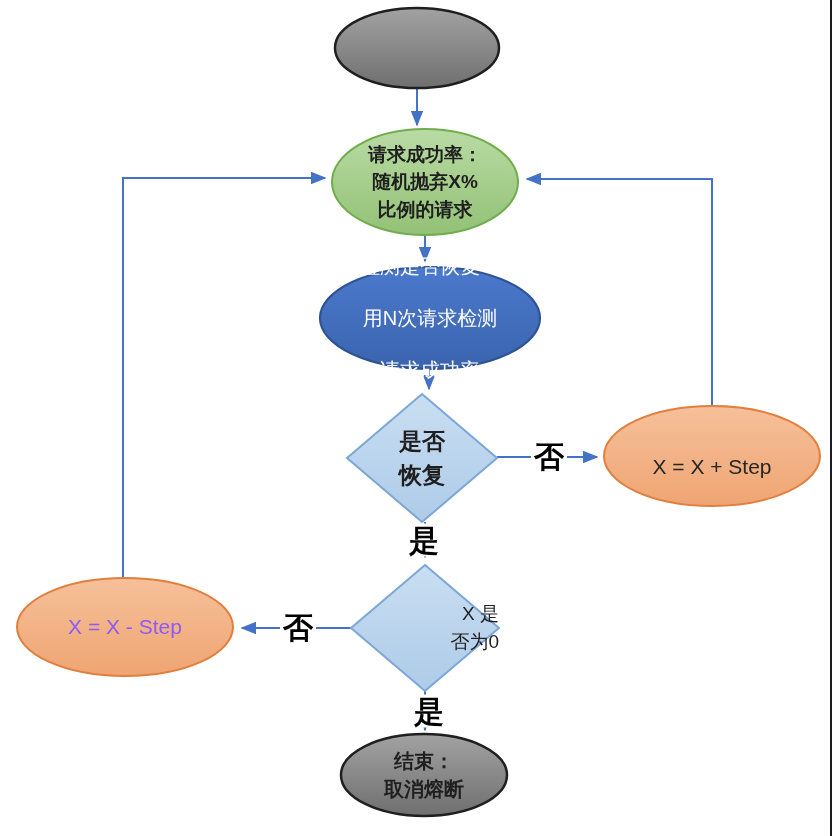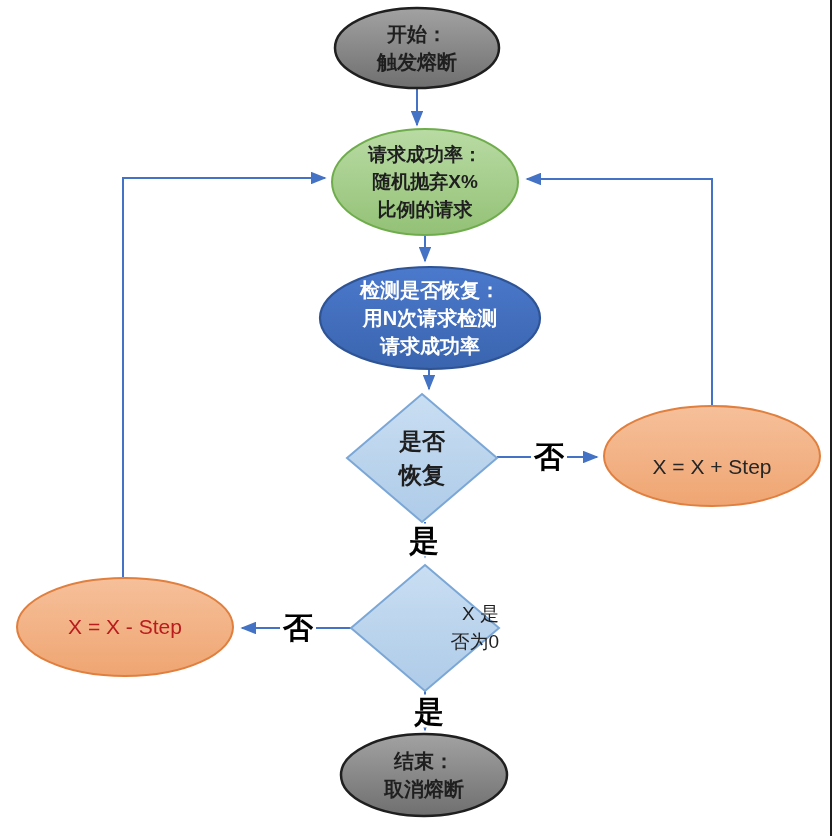--- a/index.html
+++ b/index.html
@@ -29,25 +29,25 @@
     flex-direction: column;
     align-items: center;
     justify-content: center;
     text-align: center;
     color: #1f1f1f;
     pointer-events: none;
   }
   .nodetext span { display: block; }
   .t-start  { left: 335px; top: 8px;   width: 164px; height: 80px;  font-size: 20px; font-weight: 700; line-height: 1.4; }
   .t-limit  { left: 332px; top: 129px; width: 186px; height: 106px; font-size: 19px; font-weight: 700; line-height: 1.45; }
-  .t-detect { left: 320px; top: 267px; width: 220px; height: 102px; font-size: 20px; font-weight: 700; line-height: 1.4; color: #ffffff; }
+  .t-detect { left: 320px; top: 267px; width: 220px; height: 102px; font-size: 20px; font-weight: 400; line-height: 1.4; color: #ffffff; gap: 24px; }
   .t-d1     { left: 347px; top: 394px; width: 150px; height: 128px; font-size: 23px; font-weight: 700; line-height: 1.5; }
   .t-inc    { left: 604px; top: 417px; width: 216px; height: 100px; font-size: 21px; font-weight: 400; color: #262626; align-items: center; }
   .t-d2     { left: 351px; top: 565px; width: 148px; height: 126px; font-size: 19px; font-weight: 400; line-height: 1.5; align-items: flex-end; }
-  .t-dec    { left: 17px;  top: 578px; width: 216px; height: 98px;  font-size: 21px; font-weight: 400; color: #b91c1c; }
+  .t-dec    { left: 17px;  top: 578px; width: 216px; height: 98px;  font-size: 21px; font-weight: 400; color: #8b5cf6; }
   .t-end    { left: 341px; top: 734px; width: 166px; height: 82px;  font-size: 20px; font-weight: 700; line-height: 1.4; }
 
   
   .edgelabel {
     position: absolute;
     transform: translate(-50%, -50%);
     font-size: 30px;
     font-weight: 600;
     color: #000000;
     background: #ffffff;
@@ -112,24 +112,20 @@
     <ellipse class="shape-gray" fill="url(#gradGray)" cx="417" cy="48" rx="82" ry="40"></ellipse>
     <ellipse class="shape-green" fill="url(#gradGreen)" cx="425" cy="182" rx="93" ry="53"></ellipse>
     <ellipse class="shape-blue" fill="url(#gradBlue)" cx="430" cy="318" rx="110" ry="51"></ellipse>
     <polygon class="shape-diamond" fill="url(#gradDiamond)" points="422,394 497,458 422,522 347,458"></polygon>
     <ellipse class="shape-orange" fill="url(#gradOrange)" cx="712" cy="456" rx="108" ry="50"></ellipse>
     <polygon class="shape-diamond" fill="url(#gradDiamond)" points="425,565 499,628 425,691 351,628"></polygon>
     <ellipse class="shape-orange" fill="url(#gradOrange)" cx="125" cy="627" rx="108" ry="49"></ellipse>
     <ellipse class="shape-gray" fill="url(#gradGray)" cx="424" cy="775" rx="83" ry="41"></ellipse>
   </svg>
 
-  <div class="nodetext t-start">
-    <span>开始：</span>
-    <span>触发熔断</span>
-  </div>
 
   <div class="nodetext t-limit">
     <span>请求成功率：</span>
     <span>随机抛弃X%</span>
     <span>比例的请求</span>
   </div>
 
   <div class="nodetext t-detect">
     <span>检测是否恢复：</span>
     <span>用N次请求检测</span>

